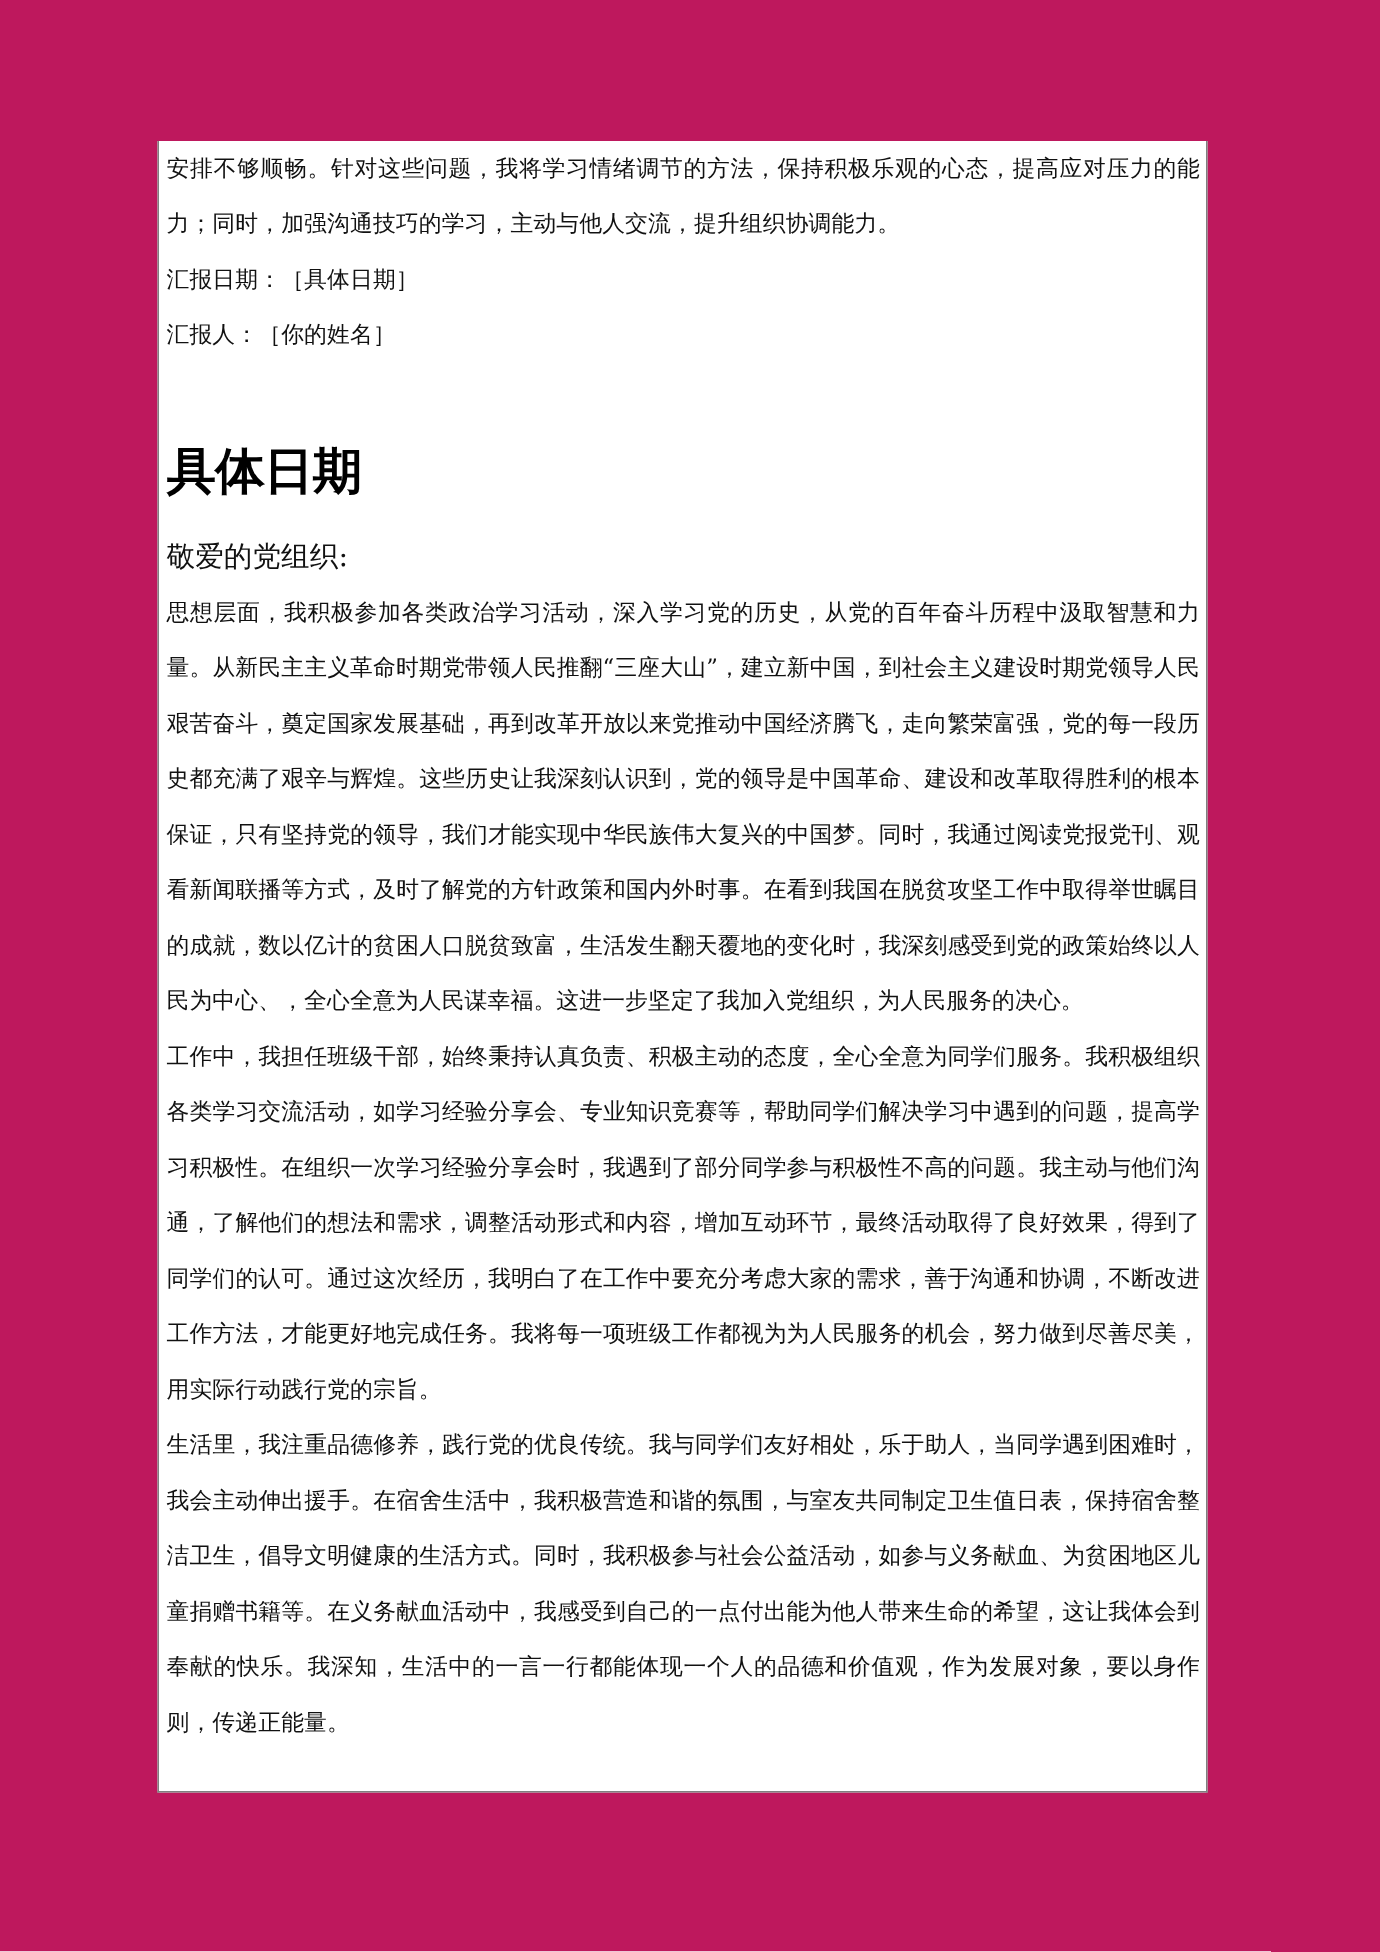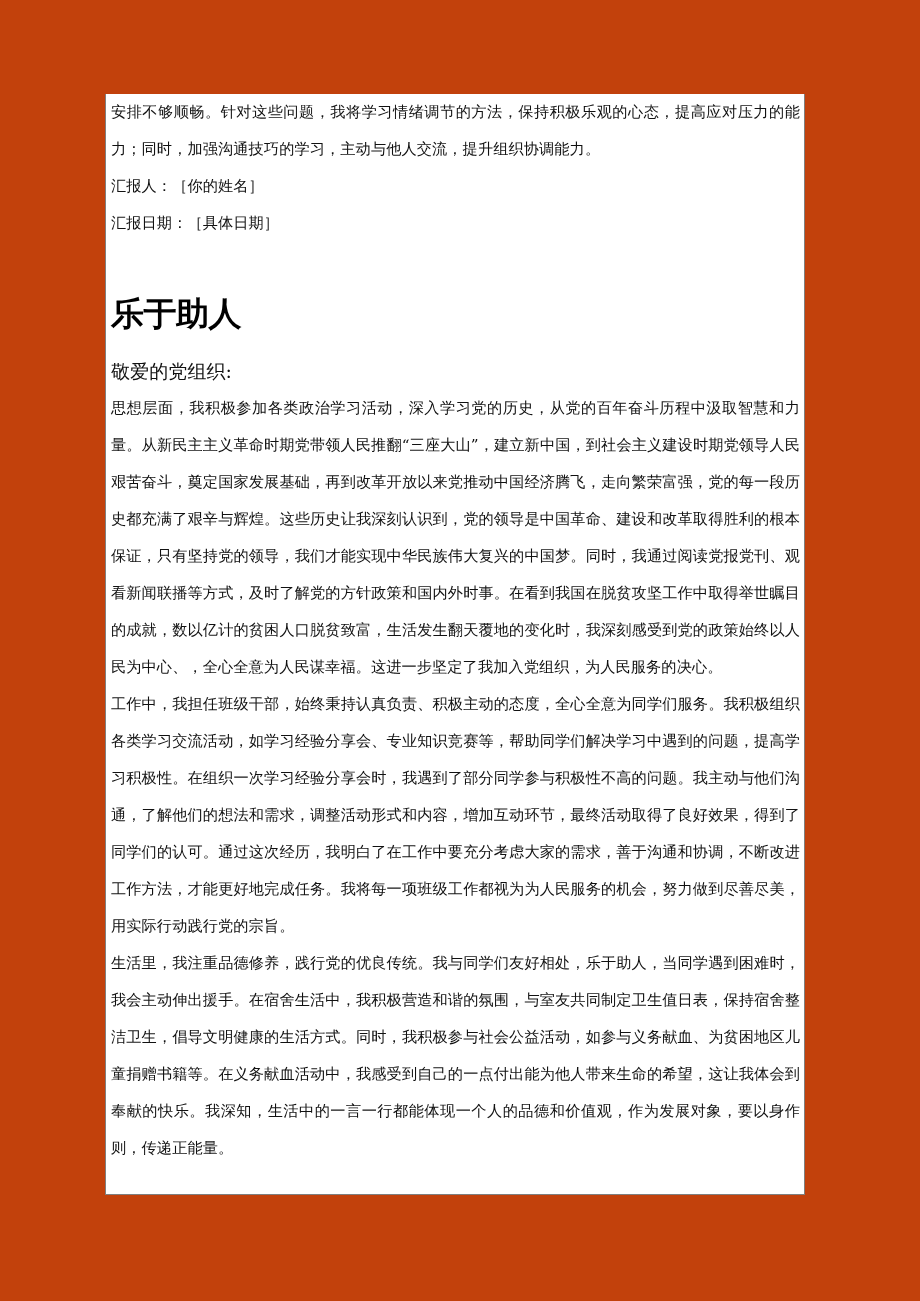--- a/index.html
+++ b/index.html
@@ -13,21 +13,21 @@
     overflow: hidden;
     font-family: "DejaVu Serif", serif;
     color: #000000;
   }
 
   
   #page {
     position: relative;
     width: 920px;
     height: 1301px;
-    background: #c2410c;
+    background: #be185d;
   }
 
   
   #doc-frame {
     position: absolute;
     left: 105px;
     top: 94px;
     width: 700px;
     height: 1101px;
     border-left: 1px solid #7f7f7f;
@@ -82,28 +82,28 @@
 </head>
 <body>
 
 <div id="page">
 
   <div id="doc-frame">
 
     <p class="para">安排不够顺畅。针对这些问题，我将学习情绪调节的方法，保持积极乐观的心态，提高应对压力的能力；同时，加强沟通技巧的学习，主动与他人交流，提升组织协调能力。</p>
 
 
+    <p class="para">汇报日期：［具体日期］</p>
+
     <p class="para">汇报人：［你的姓名］</p>
-
-    <p class="para">汇报日期：［具体日期］</p>
 
     <div class="blank-line"></div>
 
     <div class="heading-wrap">
-      <h1 class="heading">乐于助人</h1>
+      <h1 class="heading">具体日期</h1>
     </div>
 
     <p class="para small">敬爱的党组织:</p>
 
 
     <p class="para">思想层面，我积极参加各类政治学习活动，深入学习党的历史，从党的百年奋斗历程中汲取智慧和力量。从新民主主义革命时期党带领人民推翻“三座大山”，建立新中国，到社会主义建设时期党领导人民艰苦奋斗，奠定国家发展基础，再到改革开放以来党推动中国经济腾飞，走向繁荣富强，党的每一段历史都充满了艰辛与辉煌。这些历史让我深刻认识到，党的领导是中国革命、建设和改革取得胜利的根本保证，只有坚持党的领导，我们才能实现中华民族伟大复兴的中国梦。同时，我通过阅读党报党刊、观看新闻联播等方式，及时了解党的方针政策和国内外时事。在看到我国在脱贫攻坚工作中取得举世瞩目的成就，数以亿计的贫困人口脱贫致富，生活发生翻天覆地的变化时，我深刻感受到党的政策始终以人民为中心、，全心全意为人民谋幸福。这进一步坚定了我加入党组织，为人民服务的决心。</p>
 
     <p class="para">工作中，我担任班级干部，始终秉持认真负责、积极主动的态度，全心全意为同学们服务。我积极组织各类学习交流活动，如学习经验分享会、专业知识竞赛等，帮助同学们解决学习中遇到的问题，提高学习积极性。在组织一次学习经验分享会时，我遇到了部分同学参与积极性不高的问题。我主动与他们沟通，了解他们的想法和需求，调整活动形式和内容，增加互动环节，最终活动取得了良好效果，得到了同学们的认可。通过这次经历，我明白了在工作中要充分考虑大家的需求，善于沟通和协调，不断改进工作方法，才能更好地完成任务。我将每一项班级工作都视为为人民服务的机会，努力做到尽善尽美，用实际行动践行党的宗旨。</p>
 
     <p class="para">生活里，我注重品德修养，践行党的优良传统。我与同学们友好相处，乐于助人，当同学遇到困难时，我会主动伸出援手。在宿舍生活中，我积极营造和谐的氛围，与室友共同制定卫生值日表，保持宿舍整洁卫生，倡导文明健康的生活方式。同时，我积极参与社会公益活动，如参与义务献血、为贫困地区儿童捐赠书籍等。在义务献血活动中，我感受到自己的一点付出能为他人带来生命的希望，这让我体会到奉献的快乐。我深知，生活中的一言一行都能体现一个人的品德和价值观，作为发展对象，要以身作则，传递正能量。</p>

